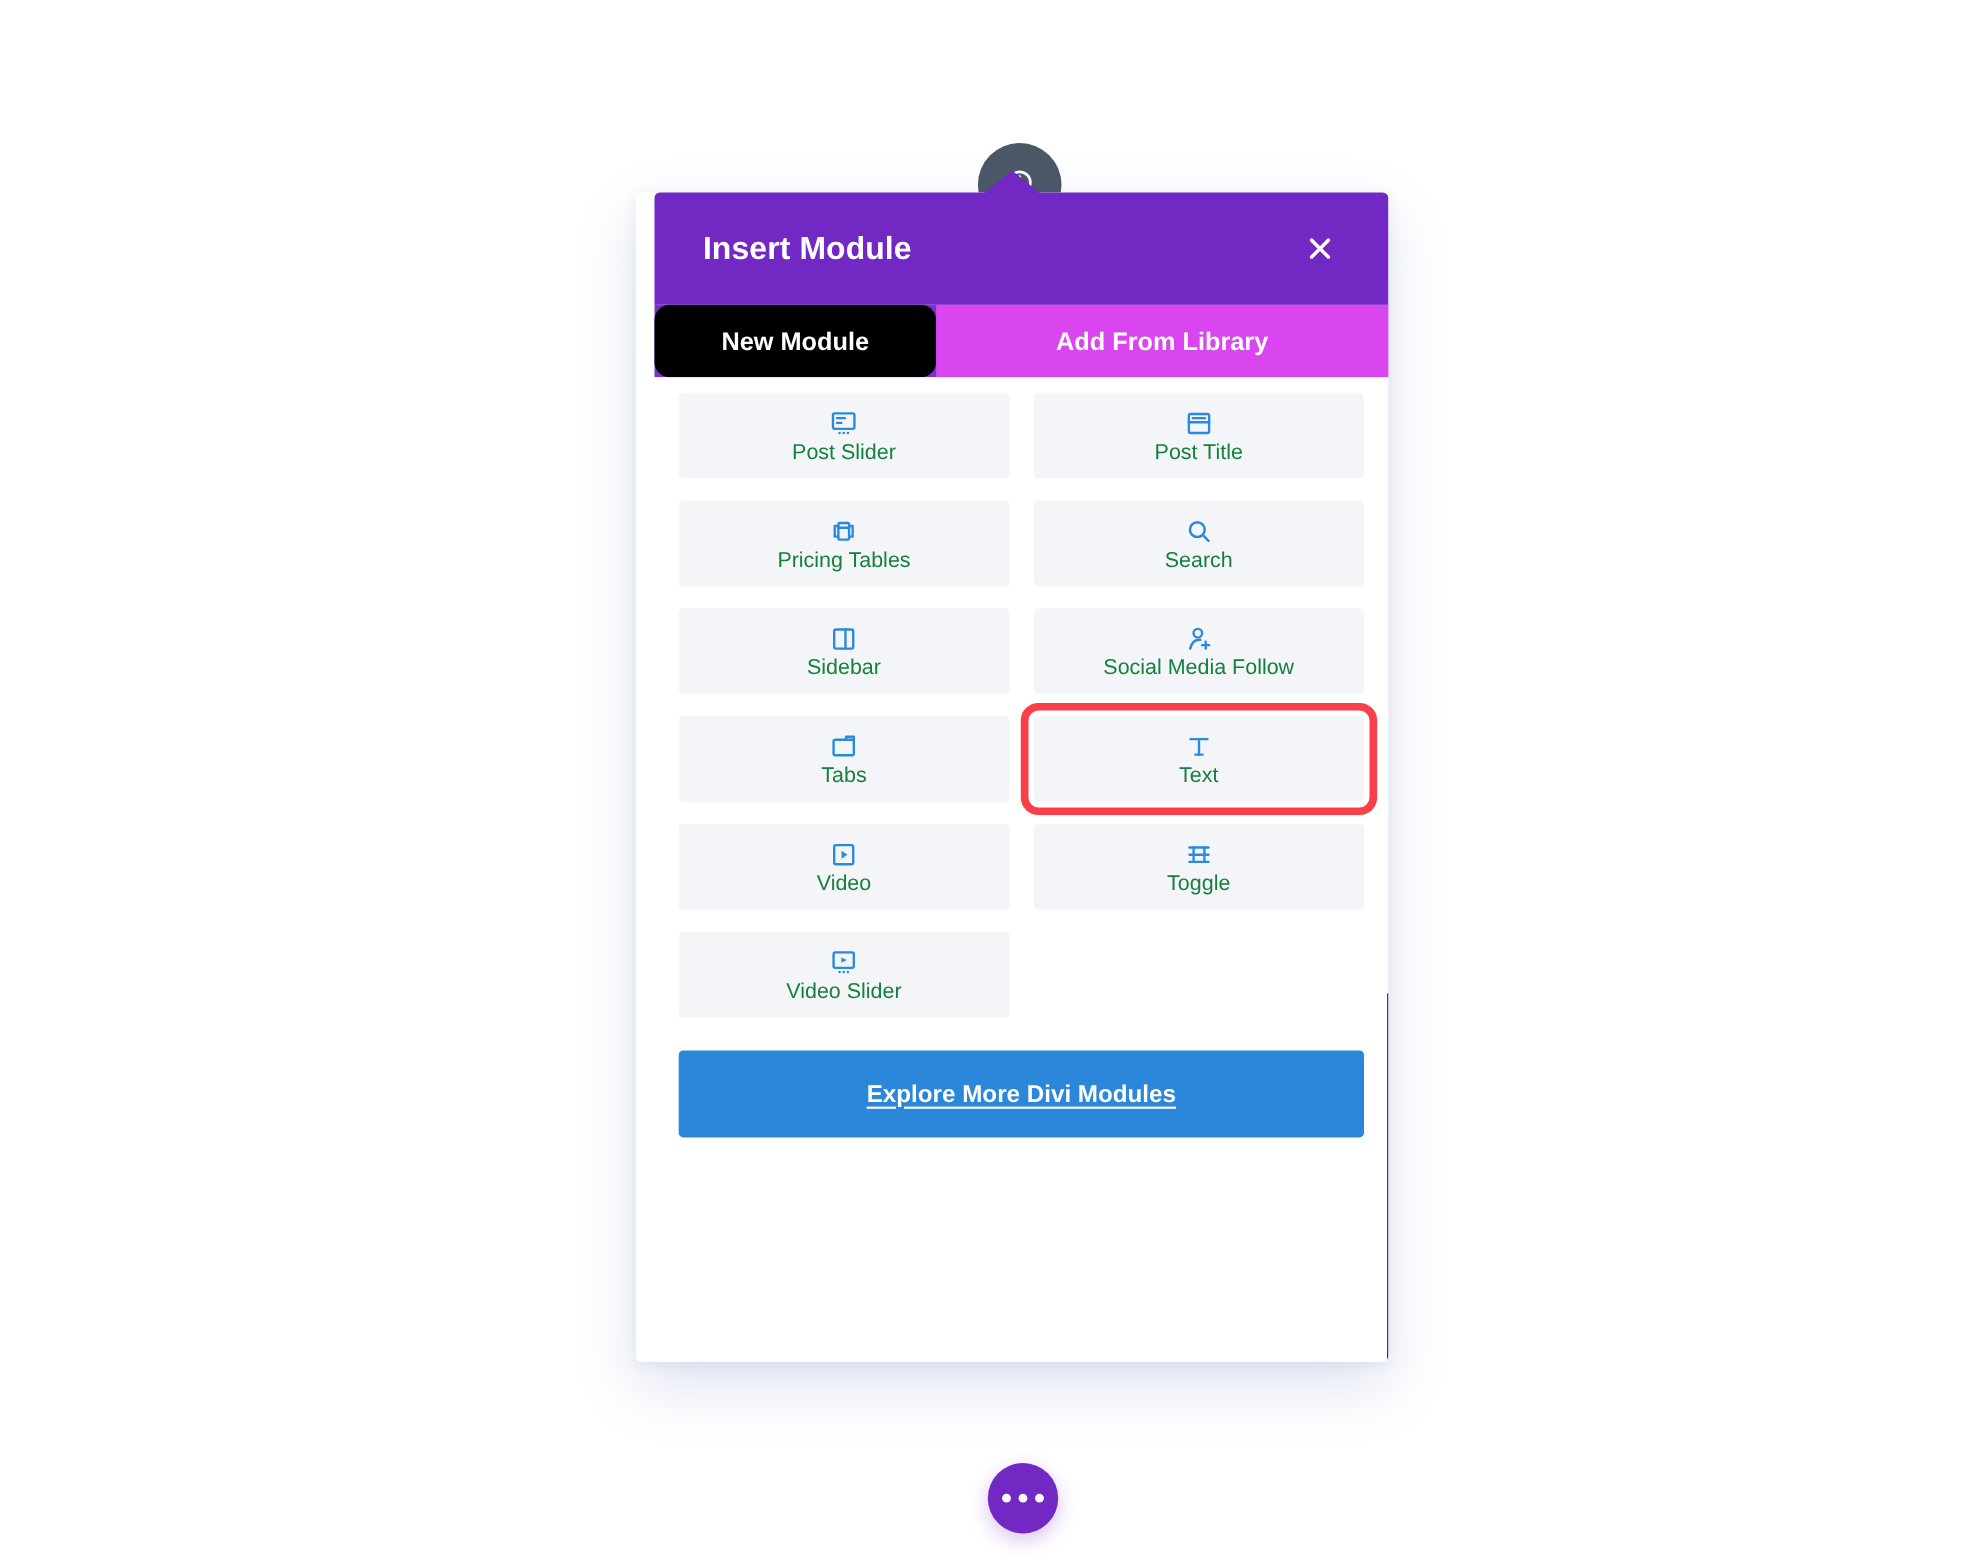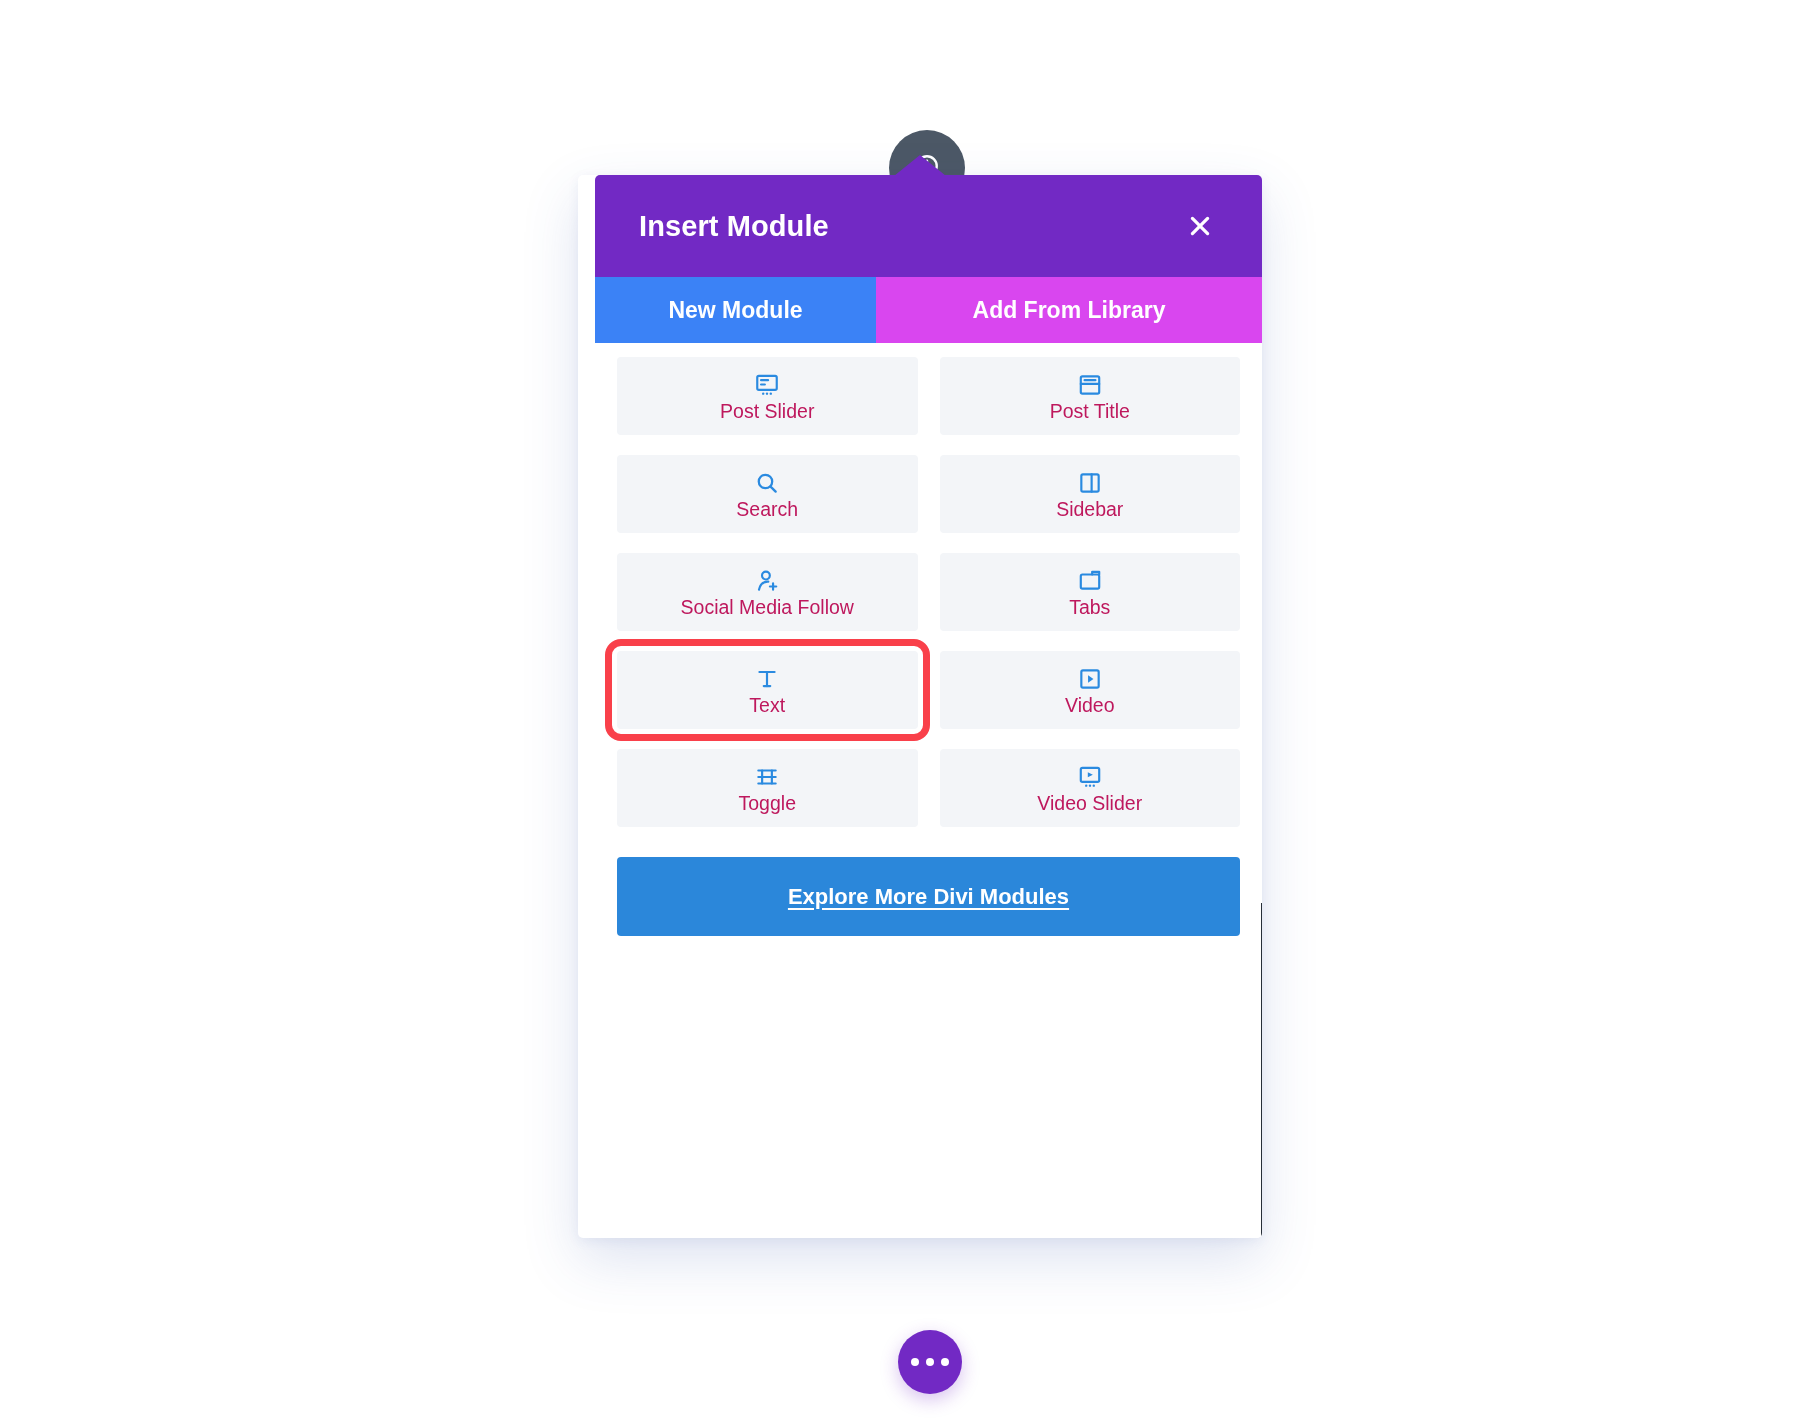--- a/index.html
+++ b/index.html
@@ -101,21 +101,21 @@
   .tab {
     display: flex;
     align-items: center;
     justify-content: center;
     color: #ffffff;
     font-size: 23px;
     font-weight: 700;
     cursor: pointer;
     height: 100%;
   }
-  .tab.t-new { width: 281px; background: #3b82f6; }
+  .tab.t-new { width: 256px; background: #000000; border-radius: 14px; }
   .tab.t-lib { flex: 1; background: #d946ef; }
 
   
   .modal-body {
     background: #ffffff;
     padding: 8px 22px 0 22px;
     border-radius: 0 0 5px 5px;
     position: relative;
     height: 895px;
     overflow: hidden;
@@ -144,21 +144,21 @@
     height: 30px;
     display: flex;
     align-items: center;
     justify-content: center;
     margin-bottom: 2px;
     color: #2a8ae0;
   }
   .module-card .m-icon svg { display: block; }
   .module-card .m-label {
     font-size: 19.5px;
-    color: #be185d;
+    color: #15803d;
     line-height: 1;
   }
 
   .module-card.highlight {
     outline: 7px solid #f9404a;
     outline-offset: 5px;
   }
 
   .explore-btn {
     margin-top: 30px;
@@ -280,20 +280,31 @@
           <span class="m-icon">
             <svg width="26" height="26" viewBox="0 0 24 24" fill="none" stroke="currentColor" stroke-width="2" stroke-linecap="round" stroke-linejoin="round">
               <rect x="3.5" y="4" width="17" height="16" rx="1.5"></rect>
               <line x1="3.5" y1="11" x2="20.5" y2="11"></line>
               <line x1="7" y1="7.5" x2="17" y2="7.5"></line>
             </svg>
           </span>
           <span class="m-label">Post Title</span>
         </div>
 
+        <div class="module-card">
+          <span class="m-icon">
+            <svg width="26" height="26" viewBox="0 0 24 24" fill="none" stroke="currentColor" stroke-width="2" stroke-linecap="round" stroke-linejoin="round">
+              <rect x="7.5" y="5" width="9" height="14" rx="1"></rect>
+              <path d="M7.5 7.5 H4.5 V16.5 H7.5"></path>
+              <path d="M16.5 7.5 H19.5 V16.5 H16.5"></path>
+              <line x1="7.5" y1="9" x2="16.5" y2="9"></line>
+            </svg>
+          </span>
+          <span class="m-label">Pricing Tables</span>
+        </div>
 
         <div class="module-card">
           <span class="m-icon">
             <svg width="26" height="26" viewBox="0 0 24 24" fill="none" stroke="currentColor" stroke-width="2.1" stroke-linecap="round" stroke-linejoin="round">
               <circle cx="10.6" cy="10.6" r="6.2"></circle>
               <line x1="15.3" y1="15.3" x2="20" y2="20"></line>
             </svg>
           </span>
           <span class="m-label">Search</span>
         </div>

